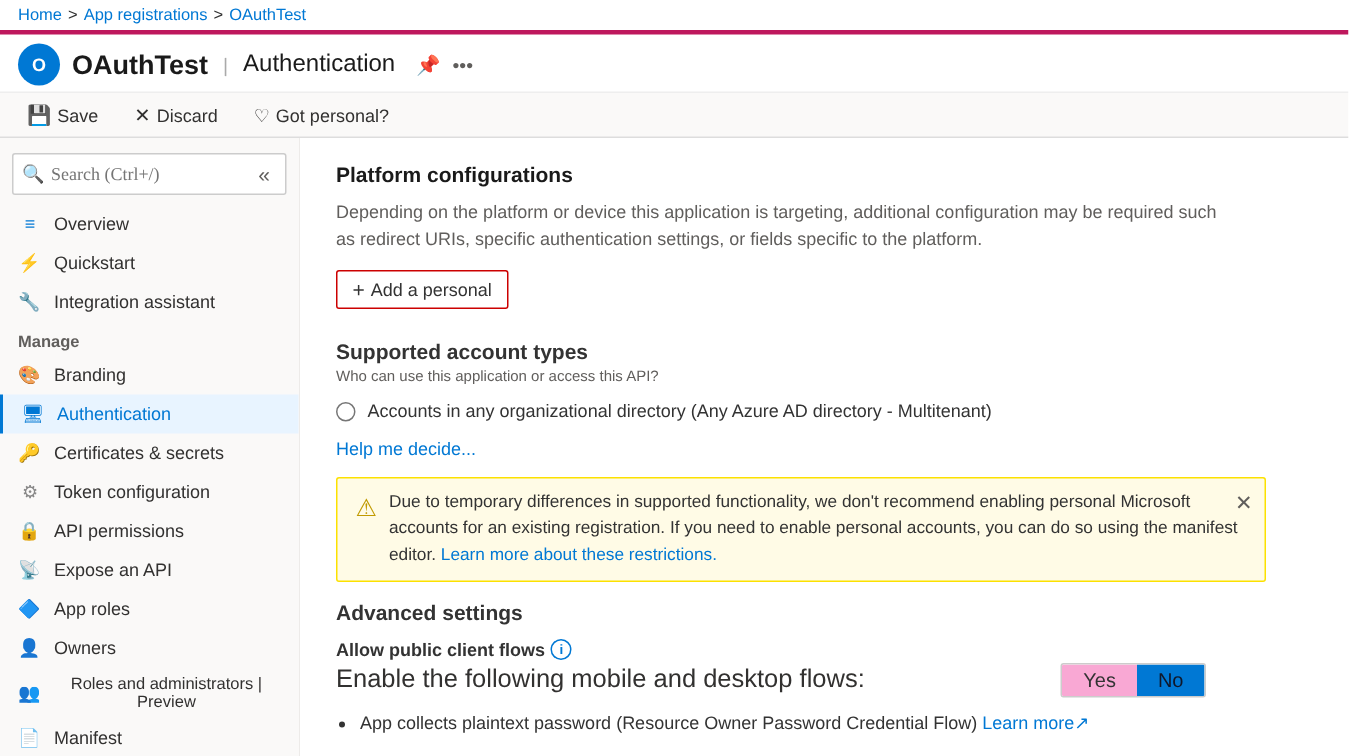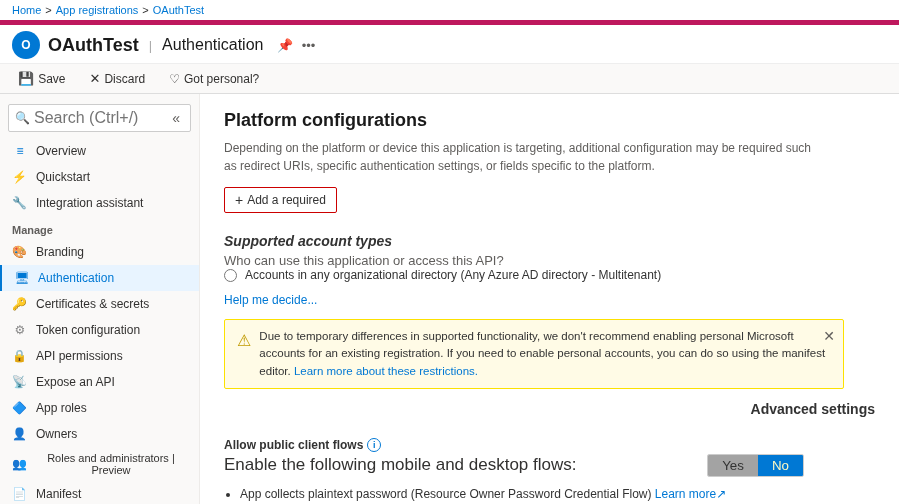--- a/index.html
+++ b/index.html
@@ -4,21 +4,21 @@
   <style>
     * { box-sizing: border-box; margin: 0; padding: 0; }
     body { font-family: 'Segoe UI', Arial, sans-serif; font-size: 13px; color: #333; background: #fff; display: flex; flex-direction: column; height: 504px; overflow: hidden; }
 
     
     .breadcrumb {
       padding: 4px 12px;
       font-size: 11px;
       color: #0078d4;
       background: #fff;
-      border-bottom: 5px solid #be185d;
+      border-bottom: 3px solid #be185d;
       display: flex;
       align-items: center;
       gap: 4px;
     }
     .breadcrumb span { color: #333; }
     .breadcrumb a { color: #0078d4; text-decoration: none; cursor: pointer; }
 
     
     .title-bar {
       display: flex;
@@ -80,21 +80,21 @@
     .search-box {
       display: flex; align-items: center;
       margin: 6px 8px;
       border: 1px solid #ccc;
       border-radius: 2px;
       padding: 3px 6px;
       background: #fff;
       gap: 4px;
     }
     .search-box input {
-      border: none; outline: none; font-size: 16px; width: 100%; background: transparent; color: #8b5cf6;
+      border: none; outline: none; font-size: 12px; width: 100%; background: transparent; color: #8b5cf6; font-family: Liberation Serif, serif;
     }
     .search-box .search-icon { color: #605e5c; font-size: 12px; }
     .collapse-btn {
       margin-left: auto; cursor: pointer; color: #605e5c; padding: 2px 4px; font-size: 14px;
     }
 
     .nav-item {
       display: flex; align-items: center; gap: 8px;
       padding: 5px 12px;
       cursor: pointer; font-size: 12px; color: #323130;
@@ -111,39 +111,39 @@
     }
 
     
     .content {
       flex: 1;
       overflow-y: auto;
       padding: 16px 24px;
     }
 
     .section-title {
-      font-size: 18px; font-weight: 600; color: #1a1a1a;
+      font-size: 14px; font-weight: 600; color: #1a1a1a;
       margin-bottom: 8px;
     }
     .section-desc {
       font-size: 12px; color: #605e5c; margin-bottom: 12px; max-width: 600px; line-height: 1.5;
     }
 
     .add-platform-btn {
       display: inline-flex; align-items: center; gap: 4px;
       padding: 4px 10px;
       border: 1px solid #c00;
       color: #333; background: #fff;
       font-size: 12px; cursor: pointer; border-radius: 2px;
       margin-bottom: 20px;
     }
     .add-platform-btn .plus { font-size: 14px; color: #333; }
 
-    .account-types-title { font-size: 14px; font-weight: 600; margin-bottom: 4px; font-style: italic; }
-    .account-subtitle { font-size: 13px; color: #605e5c; }
+    .account-types-title { font-size: 14px; font-weight: 600; margin-bottom: 4px; }
+    .account-subtitle { font-size: 10px; color: #605e5c; margin-bottom: 10px; }
 
     .radio-group { display: flex; flex-direction: column; gap: 6px; margin-bottom: 10px; }
     .radio-item { display: flex; align-items: center; gap: 8px; font-size: 12px; color: #333; cursor: pointer; }
     .radio-item input[type="radio"] { accent-color: #0078d4; }
 
     .help-link { font-size: 12px; color: #0078d4; cursor: pointer; text-decoration: none; }
 
     
     .warning-box {
       background: #fffbe6;
@@ -160,34 +160,34 @@
       line-height: 1.5;
       position: relative;
     }
     .warning-icon { color: #c19a00; font-size: 16px; margin-top: 1px; }
     .warning-close {
       position: absolute; right: 8px; top: 6px;
       cursor: pointer; color: #605e5c; font-size: 14px;
     }
 
     
-    .adv-title { font-size: 14px; font-weight: 600; margin-bottom: 21px; text-align: right; }
+    .adv-title { font-size: 14px; font-weight: 600; margin-bottom: 10px; }
     .adv-subsection { font-size: 12px; font-weight: 600; margin-bottom: 2px; display: flex; align-items: center; gap: 4px; }
     .info-icon { width: 14px; height: 14px; border-radius: 50%; border: 1px solid #0078d4; color: #0078d4; font-size: 9px; display: inline-flex; align-items: center; justify-content: center; cursor: pointer; }
     .adv-row { display: flex; align-items: center; justify-content: space-between; max-width: 580px; margin-bottom: 8px; }
     .adv-row-label { font-size: 17px; color: #323130; }
 
     .toggle-group {
       display: flex; border: 1px solid #ccc; border-radius: 2px; overflow: hidden; font-size: 12px;
     }
     .toggle-option {
       padding: 3px 14px; cursor: pointer; background: #fff; color: #333; border: none;
     }
-    .toggle-option.active-yes { background: #a3a3a3; color: #333; }
-    .toggle-option.active-no { background: #0078d4; color: #fef9c3; }
+    .toggle-option.active-yes { background: #f9a8d4; color: #333; }
+    .toggle-option.active-no { background: #0078d4; color: #0f172a; }
 
     .bullet-list { margin-left: 16px; }
     .bullet-list li { font-size: 12px; color: #333; margin-bottom: 3px; line-height: 1.5; }
     .link-text { color: #0078d4; cursor: pointer; text-decoration: none; }
 
     
     .icon-overview { color: #0078d4; }
     .icon-quickstart { color: #f7a800; }
     .icon-integration { color: #0078d4; }
     .icon-branding { color: #e74c3c; }
@@ -309,21 +309,21 @@
 
   </div>
 
   <div class="content">
 
     <div>
       <div class="section-title">Platform configurations</div>
       <div class="section-desc">Depending on the platform or device this application is targeting, additional configuration may be required such as redirect URIs, specific authentication settings, or fields specific to the platform.</div>
       <button class="add-platform-btn">
         <span class="plus">+</span>
-        <span>Add a required</span>
+        <span>Add a personal</span>
       </button>
     </div>
 
     <div>
       <div class="account-types-title">Supported account types</div>
       <div class="account-subtitle">Who can use this application or access this API?</div>
 
       <div class="radio-group">
         <label class="radio-item">
           <input type="radio" name="account-type" style="">

